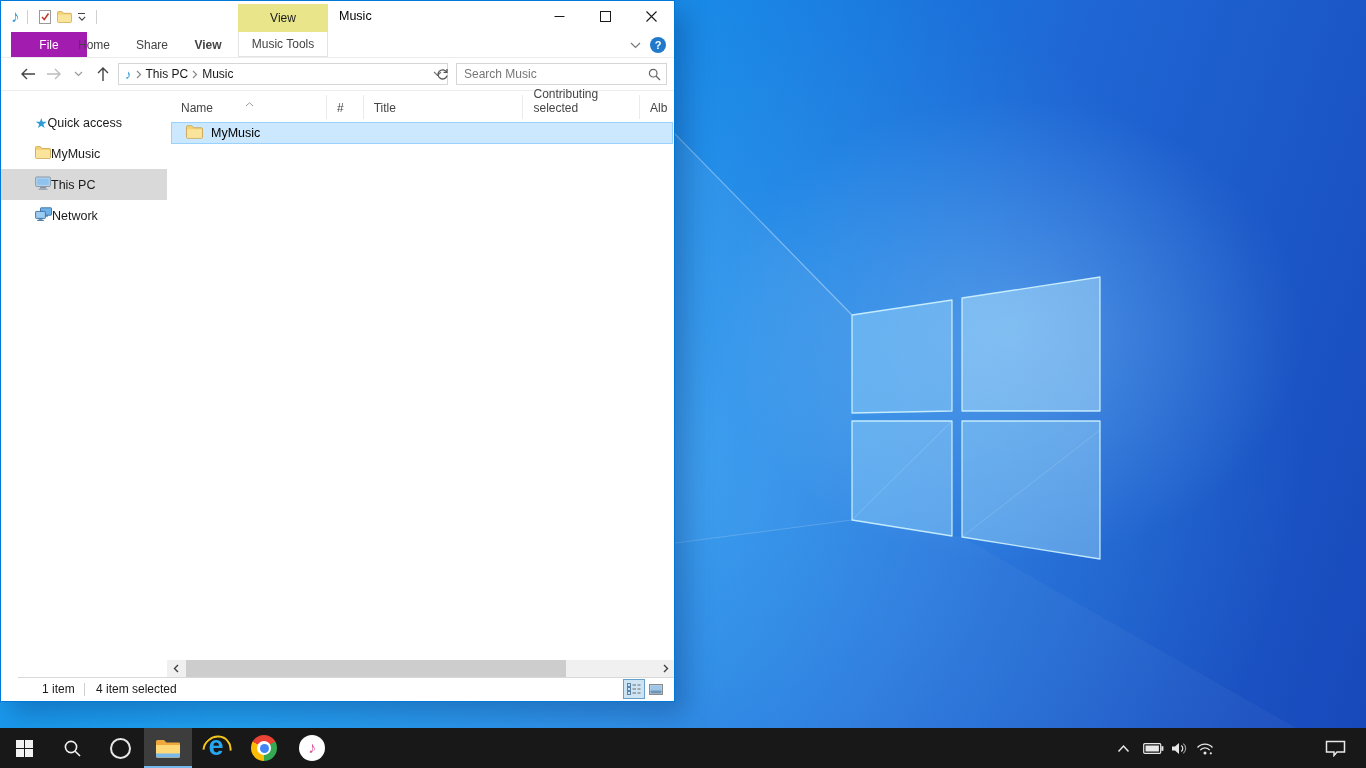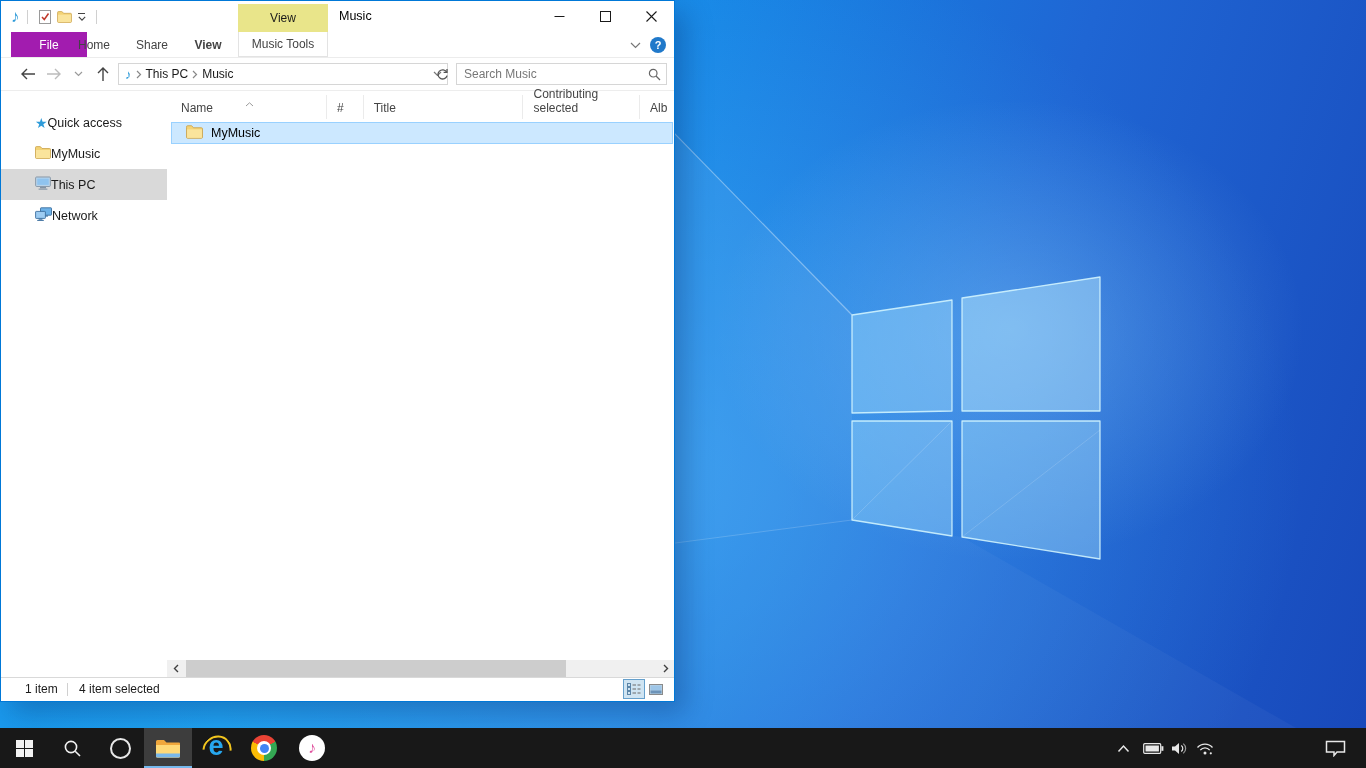--- a/index.html
+++ b/index.html
@@ -88,21 +88,21 @@
     background:#cce8ff;border:1px solid #99d1ff;padding-left:14px;width:calc(100% - 5px);
   }
   .filerow .fname{margin-left:8px;font-size:12.5px;color:#000;}
   .empty-area{position:absolute;left:0;top:54px;right:0;bottom:17px;}
   
   .hscroll{position:absolute;left:0;right:0;bottom:0;height:17px;background:#f0f0f0;display:flex;align-items:center;}
   .hs-arrow{width:17px;height:17px;flex:none;display:flex;align-items:center;justify-content:center;}
   .hs-track{flex:1;position:relative;height:17px;}
   .hs-thumb{position:absolute;left:2px;top:0;width:380px;height:17px;background:#cdcdcd;}
   
-  .statusbar{height:23px;flex:none;border-top:1px solid #d9d9d9;position:relative;background:#fff;}
+  .statusbar{height:23px;flex:none;border-top:1px solid #d9d9d9;position:relative;background:#fff;margin-left:17px;}
   .sb-text{position:absolute;top:4px;font-size:12px;color:#1a1a1a;}
   .sb-count{left:24px;}
   .sb-sep{position:absolute;left:66px;top:5px;width:1px;height:13px;background:#d0d0d0;}
   .sb-sel{left:78px;}
   .view-toggles{position:absolute;right:7px;top:1px;display:flex;}
   .vt-btn{width:22px;height:20px;display:flex;align-items:center;justify-content:center;box-sizing:border-box;}
   .vt-btn.active{background:#cfe4f2;border:1px solid #66a0cc;}
   
   .taskbar{position:absolute;left:0;bottom:0;width:1366px;height:40px;background:#181818;}
   .tb-left{position:absolute;left:0;top:0;display:flex;height:40px;}

